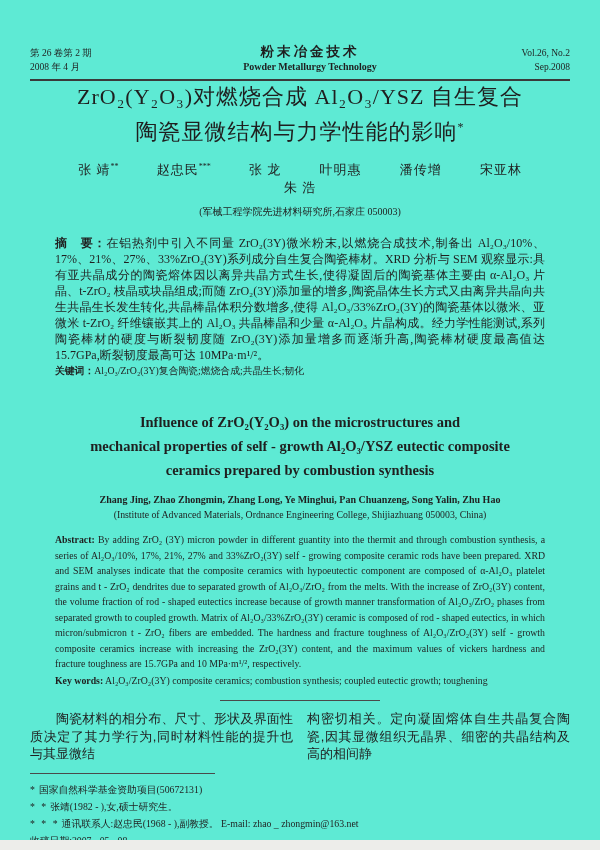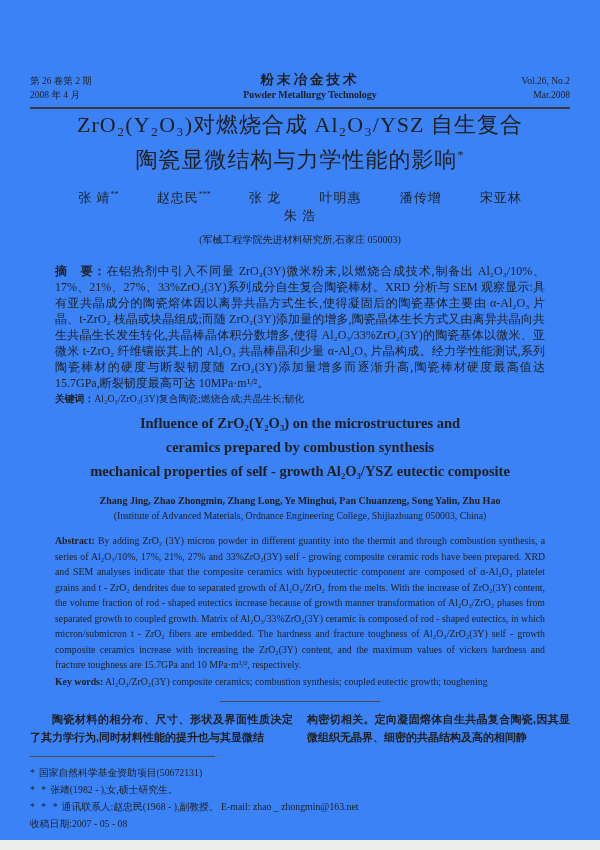--- a/index.html
+++ b/index.html
@@ -5,63 +5,63 @@
   html,body{margin:0;padding:0;}
   body{
     width:600px;height:850px;overflow:hidden;
     background:#f7f7f5;
     font-family:"Liberation Serif","DejaVu Serif",serif;
     color:#1f1f1f;
     position:relative;
   }
   .page{
     width:600px;height:850px;
-    background:#3b82f6;
+    background:#5eead4;
     box-sizing:border-box;
     padding:44px 30px 0 30px;
     position:relative;
   }
   .page::after{
     content:"";position:absolute;left:0;bottom:0;width:600px;height:10px;
     background:#ededea;
   }
   
   .hdr{display:flex;align-items:flex-end;justify-content:space-between;}
   .hdr-col{font-size:9.5px;line-height:14px;}
   .hdr-left{text-align:left;width:130px;}
-  .hdr-center{text-align:center;flex:1;margin-top:28px;}
+  .hdr-center{text-align:center;flex:1;}
   .hdr-right{text-align:right;width:110px;}
   .journal-cn{font-size:13.5px;font-weight:bold;letter-spacing:3px;line-height:16px;font-family:"Liberation Sans","DejaVu Sans",sans-serif;}
   .journal-en{font-size:10px;font-weight:bold;line-height:14px;}
   .hdr-rule{border:0;border-top:2px solid #3a3a3a;margin:5px 0 0 0;}
   
   .title-cn{text-align:center;font-size:22px;line-height:31px;letter-spacing:1px;}
   .title-cn sup{font-size:12px;}
   .authors-cn{margin-top:14px;text-align:center;font-size:13px;letter-spacing:1px;}
   .authors-cn .au{margin:0 17px;white-space:nowrap;}
   .authors-cn sup{font-size:8px;letter-spacing:0;}
   .affil-cn{margin-top:8px;text-align:center;font-size:10px;}
   
   .abs-cn{margin:16px 25px 0 25px;font-size:12px;line-height:16px;text-align:justify;}
   .abs-cn .lbl{font-weight:bold;font-family:"Liberation Sans","DejaVu Sans",sans-serif;}
   .kw-cn{margin:0 25px;font-size:9.8px;line-height:16px;}
   .kw-cn .lbl{font-weight:bold;font-family:"Liberation Sans","DejaVu Sans",sans-serif;margin-top:24px;}
   
-  .title-en{margin-top:4px;text-align:center;font-size:14.5px;font-weight:bold;line-height:24px;}
+  .title-en{margin-top:31px;text-align:center;font-size:14.5px;font-weight:bold;line-height:24px;}
   .authors-en{margin-top:12px;text-align:center;font-size:10px;font-weight:bold;}
   .affil-en{margin-top:4px;text-align:center;font-size:9.8px;}
   
   .abs-en{margin:12px 25px 0 25px;font-size:9.8px;line-height:15.5px;text-align:justify;}
   .abs-en .lbl,.kw-en .lbl{font-weight:bold;text-align:right;}
   .kw-en{margin:1px 25px 0 25px;font-size:9.8px;line-height:15.5px;}
   
   .mid-rule{width:160px;margin:12px auto 0 auto;border:0;border-top:1px solid #4a4a4a;}
   
   .cols{display:flex;gap:14px;margin-top:9px;font-family:"Liberation Sans","DejaVu Sans",sans-serif;}
-  .col{flex:1;font-size:11px;line-height:17.5px;font-weight:bold;text-align:justify;margin:0;}
+  .col{flex:1;font-size:13px;line-height:17.5px;font-weight:normal;text-align:justify;margin:0;}
   .col.first{text-indent:2em;}
   
   .fn-rule{width:185px;margin:10px 0 0 0;border:0;border-top:1px solid #4a4a4a;}
   .footnotes{margin-top:7px;font-size:9.8px;line-height:17px;}
   .fn .mk{letter-spacing:2px;margin-right:2px;}
   .received{font-size:9.8px;line-height:17px;}
 </style>
 </head>
 <body>
 
@@ -71,21 +71,21 @@
     <div class="hdr-col hdr-left">
       <div>第 26 卷第 2 期</div>
       <div>2008 年 4 月</div>
     </div>
     <div class="hdr-col hdr-center">
       <div class="journal-cn">粉末冶金技术</div>
       <div class="journal-en">Powder Metallurgy Technology</div>
     </div>
     <div class="hdr-col hdr-right">
       <div>Vol.26, No.2</div>
-      <div>Mar.2008</div>
+      <div>Sep.2008</div>
     </div>
   </div>
   <hr class="hdr-rule">
 
   <div class="title-cn">
     <div>ZrO₂(Y₂O₃)对燃烧合成 Al₂O₃/YSZ 自生复合</div>
     <div><span>陶瓷显微结构与力学性能的影响</span><sup>*</sup></div>
   </div>
 
   <div class="authors-cn">
@@ -102,22 +102,22 @@
 
   <div class="abs-cn">
     <span class="lbl">摘　要：</span><span>在铝热剂中引入不同量 ZrO₂(3Y)微米粉末,以燃烧合成技术,制备出 Al₂O₃/10%、17%、21%、27%、33%ZrO₂(3Y)系列成分自生复合陶瓷棒材。XRD 分析与 SEM 观察显示:具有亚共晶成分的陶瓷熔体因以离异共晶方式生长,使得凝固后的陶瓷基体主要由 α-Al₂O₃ 片晶、t-ZrO₂ 枝晶或块晶组成;而随 ZrO₂(3Y)添加量的增多,陶瓷晶体生长方式又由离异共晶向共生共晶生长发生转化,共晶棒晶体积分数增多,使得 Al₂O₃/33%ZrO₂(3Y)的陶瓷基体以微米、亚微米 t-ZrO₂ 纤维镶嵌其上的 Al₂O₃ 共晶棒晶和少量 α-Al₂O₃ 片晶构成。经力学性能测试,系列陶瓷棒材的硬度与断裂韧度随 ZrO₂(3Y)添加量增多而逐渐升高,陶瓷棒材硬度最高值达 15.7GPa,断裂韧度最高可达 10MPa·m¹/²。</span>
   </div>
   <div class="kw-cn">
     <span class="lbl">关键词：</span><span>Al₂O₃/ZrO₂(3Y)复合陶瓷;燃烧合成;共晶生长;韧化</span>
   </div>
 
   <div class="title-en">
     <div>Influence of ZrO₂(Y₂O₃) on the microstructures and</div>
+    <div>mechanical properties of self - growth Al₂O₃/YSZ eutectic composite</div>
     <div>ceramics prepared by combustion synthesis</div>
-    <div>mechanical properties of self - growth Al₂O₃/YSZ eutectic composite</div>
   </div>
 
   <div class="authors-en">Zhang Jing, Zhao Zhongmin, Zhang Long, Ye Minghui, Pan Chuanzeng, Song Yalin, Zhu Hao</div>
   <div class="affil-en">(Institute of Advanced Materials, Ordnance Engineering College, Shijiazhuang 050003, China)</div>
 
   <div class="abs-en">
     <span class="lbl">Abstract:</span><span> By adding ZrO₂ (3Y) micron powder in different guantity into the thermit and through combustion synthesis, a series of Al₂O₃/10%, 17%, 21%, 27% and 33%ZrO₂(3Y) self - growing composite ceramic rods have been prepared. XRD and SEM analyses indicate that the composite ceramics with hypoeutectic component are composed of α-Al₂O₃ platelet grains and t - ZrO₂ dendrites due to separated growth of Al₂O₃/ZrO₂ from the melts. With the increase of ZrO₂(3Y) content, the volume fraction of rod - shaped eutectics increase because of growth manner transformation of Al₂O₃/ZrO₂ phases from separated growth to coupled growth. Matrix of Al₂O₃/33%ZrO₂(3Y) ceramic is composed of rod - shaped eutectics, in which micron/submicron t - ZrO₂ fibers are embedded. The hardness and fracture toughness of Al₂O₃/ZrO₂(3Y) self - growth composite ceramics increase with increasing the ZrO₂(3Y) content, and the maximum values of vickers hardness and fracture toughness are 15.7GPa and 10 MPa·m¹/², respectively.</span>
   </div>
   <div class="kw-en">
     <span class="lbl">Key words:</span><span> Al₂O₃/ZrO₂(3Y) composite ceramics; combustion synthesis; coupled eutectic growth; toughening</span>

